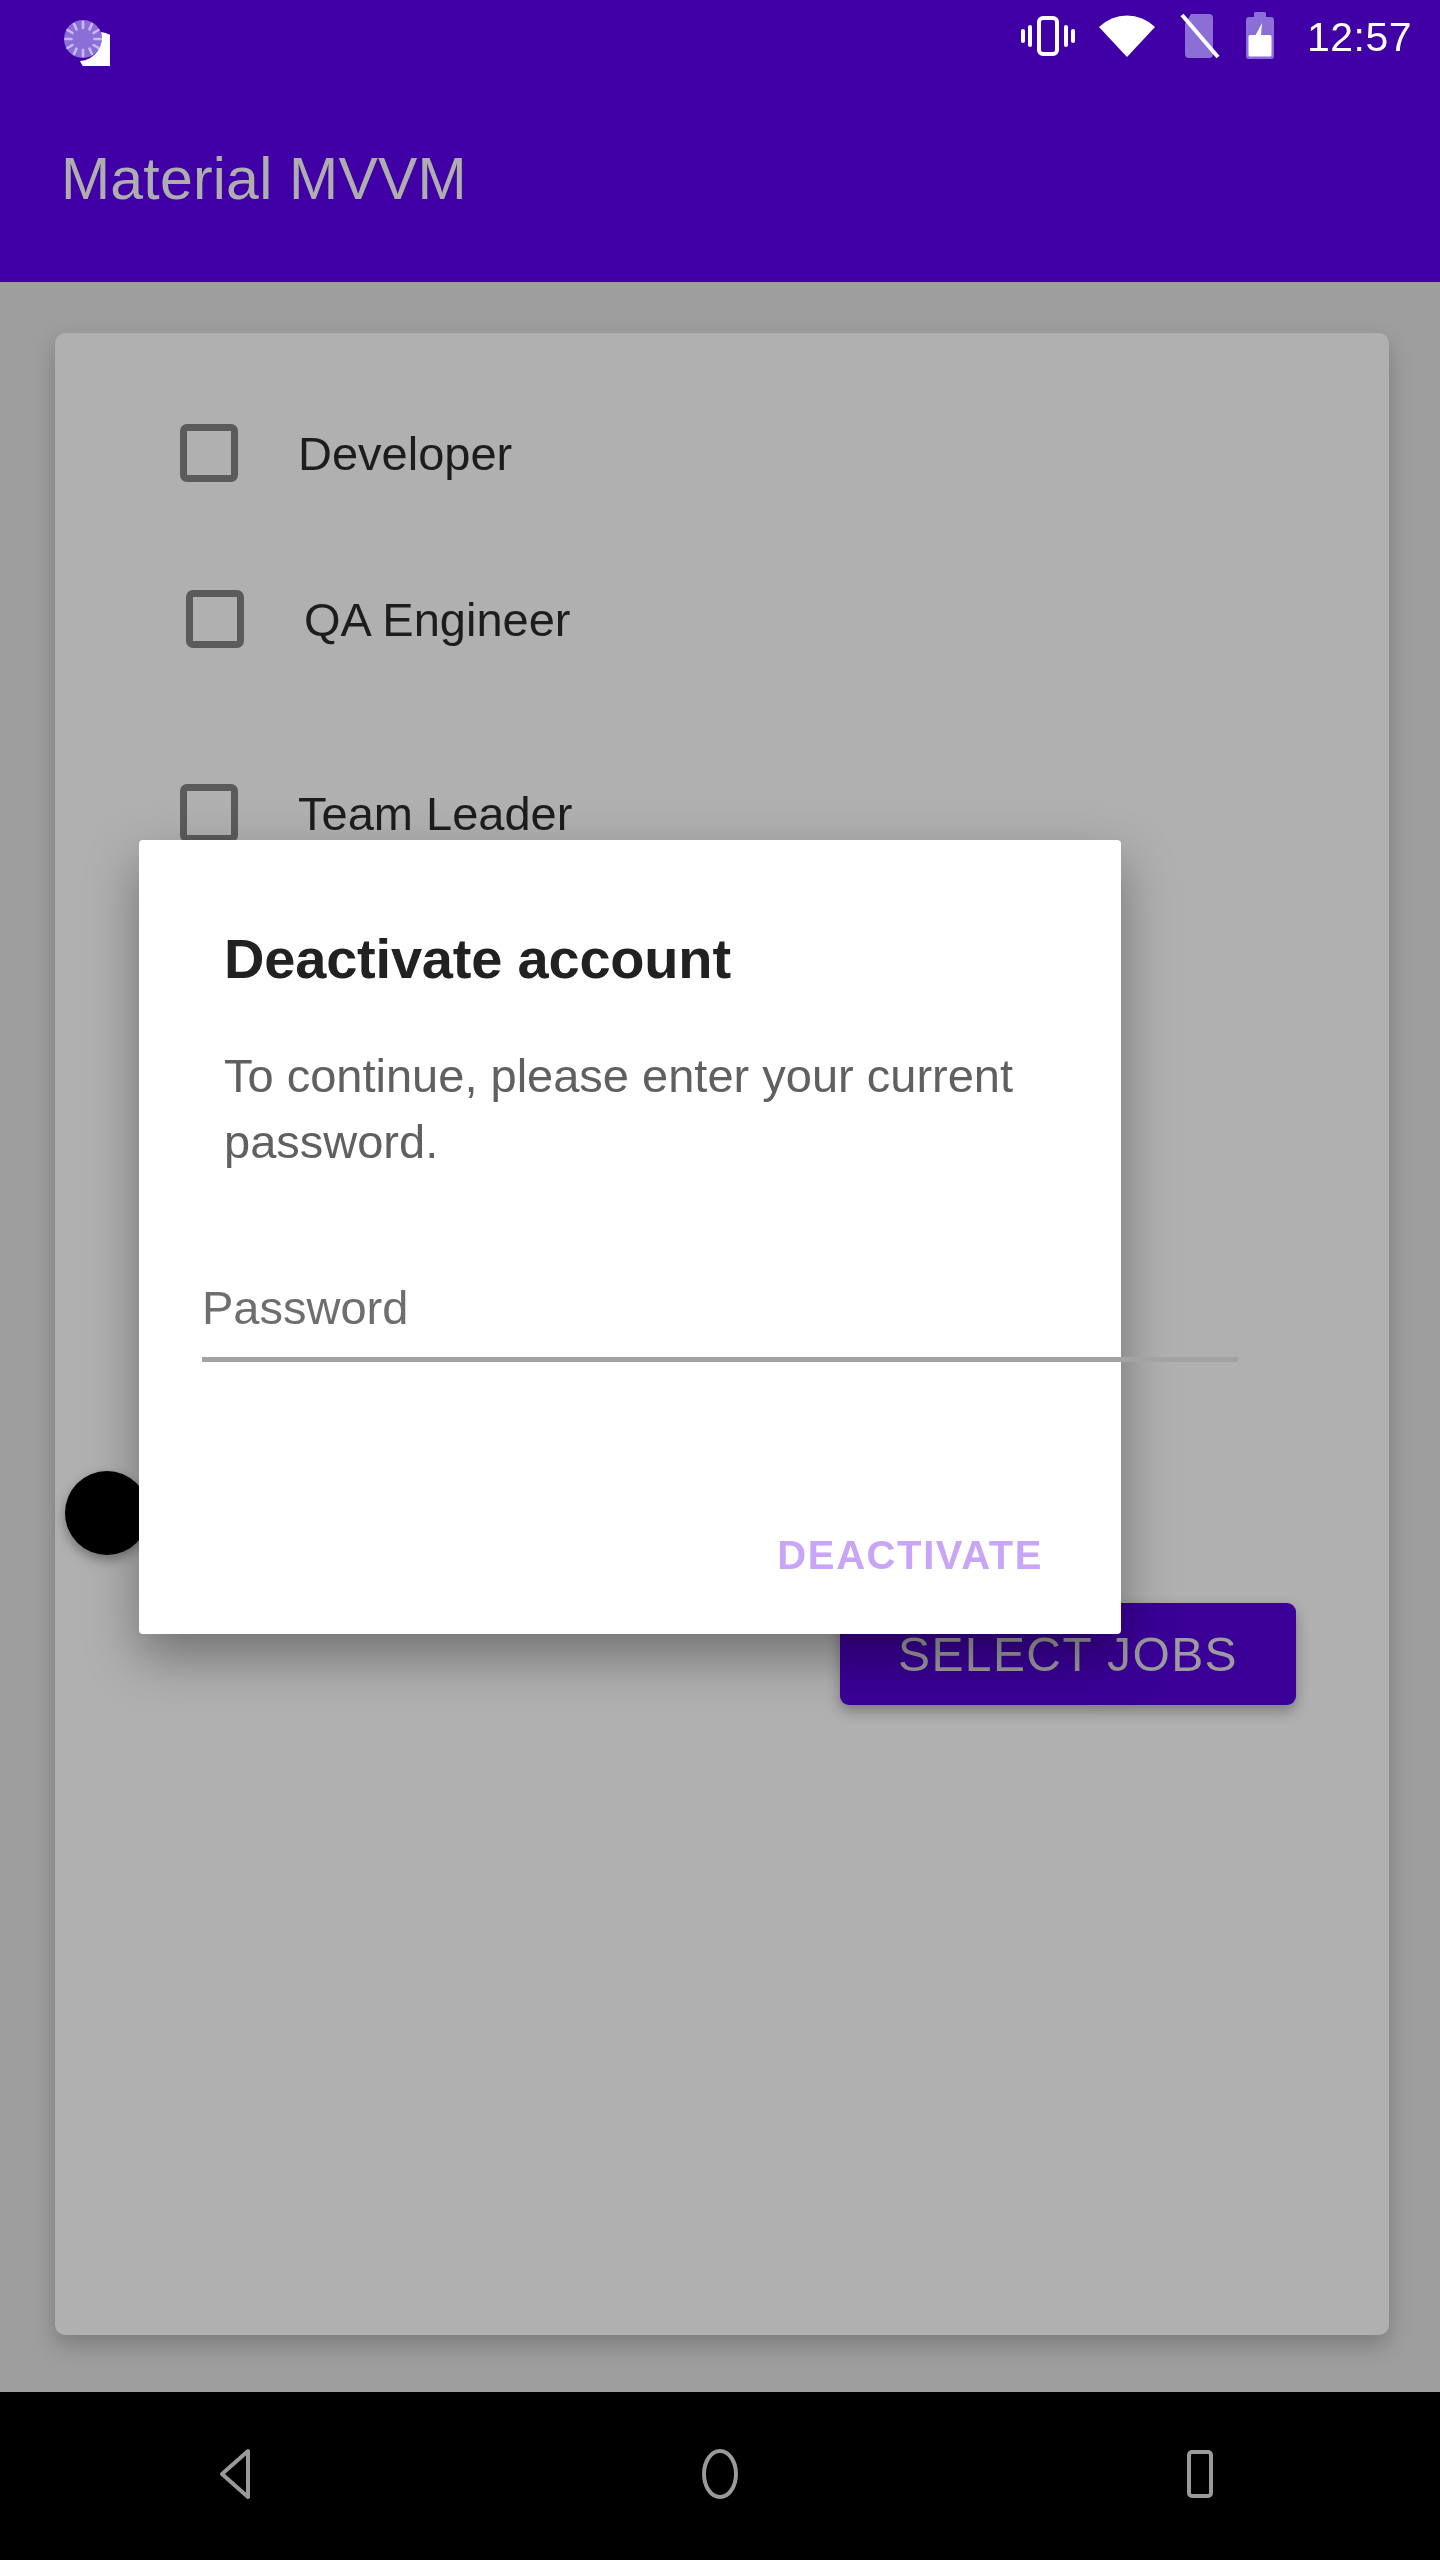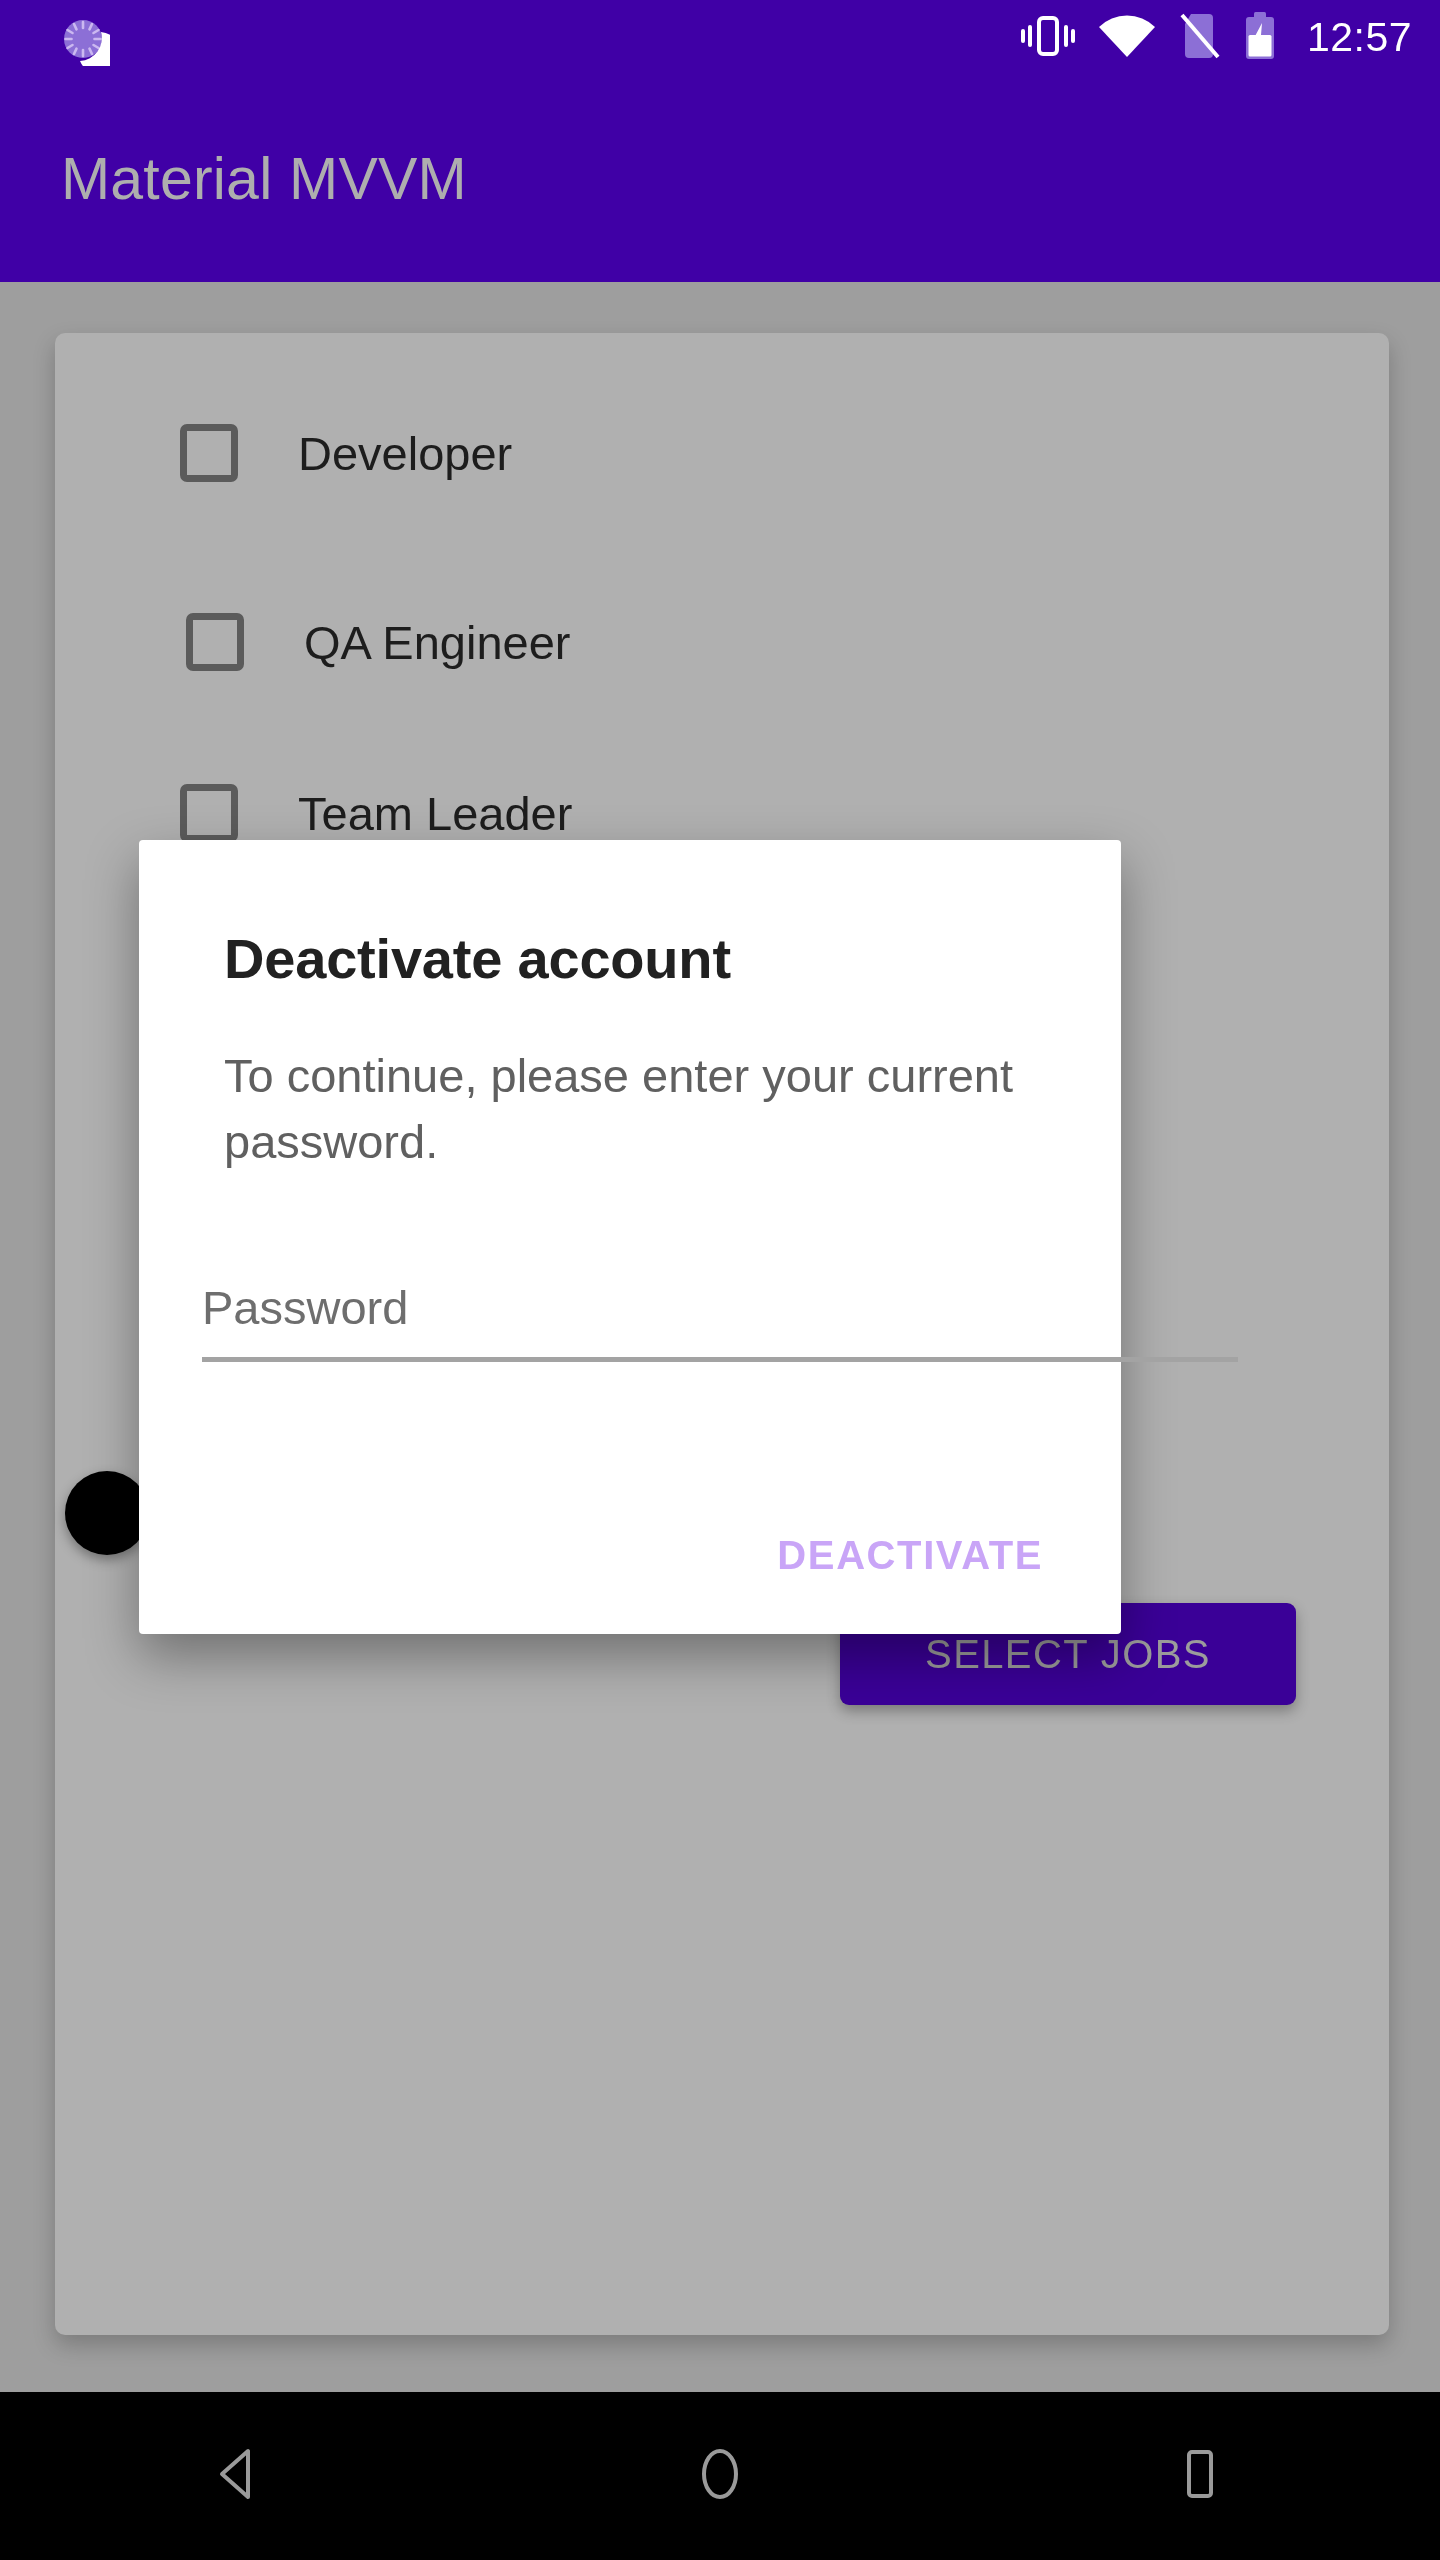--- a/index.html
+++ b/index.html
@@ -122,21 +122,21 @@
     position: absolute;
     left: 840px;
     top: 1603px;
     width: 456px;
     height: 102px;
     background: #3A0097;
     border: none;
     border-radius: 9px;
     color: #9C9C9C;
     font-family: "Liberation Sans", sans-serif;
-    font-size: 40px;
+    font-size: 48px;
     font-weight: 500;
     letter-spacing: 1.4px;
     box-shadow: 0 6px 14px rgba(0,0,0,0.30);
     z-index: 3;
     cursor: pointer;
     padding: 12px;
   }
 
   
   #dialog {
@@ -307,21 +307,21 @@
     <div id="app-title">Material MVVM</div>
   </div>
 
   <div id="content-card">
 
     <div class="job-row" style="top:75px;">
       <span class="job-checkbox"></span>
       <span class="job-label">Developer</span>
     </div>
 
-    <div class="job-row" style="top:264px;padding-left:6px;">
+    <div class="job-row" style="top:241px;padding-left:6px;">
       <span class="job-checkbox"></span>
       <span class="job-label">QA Engineer</span>
     </div>
 
     <div class="job-row" style="top:435px;">
       <span class="job-checkbox"></span>
       <span class="job-label">Team Leader</span>
     </div>
   </div>
 

